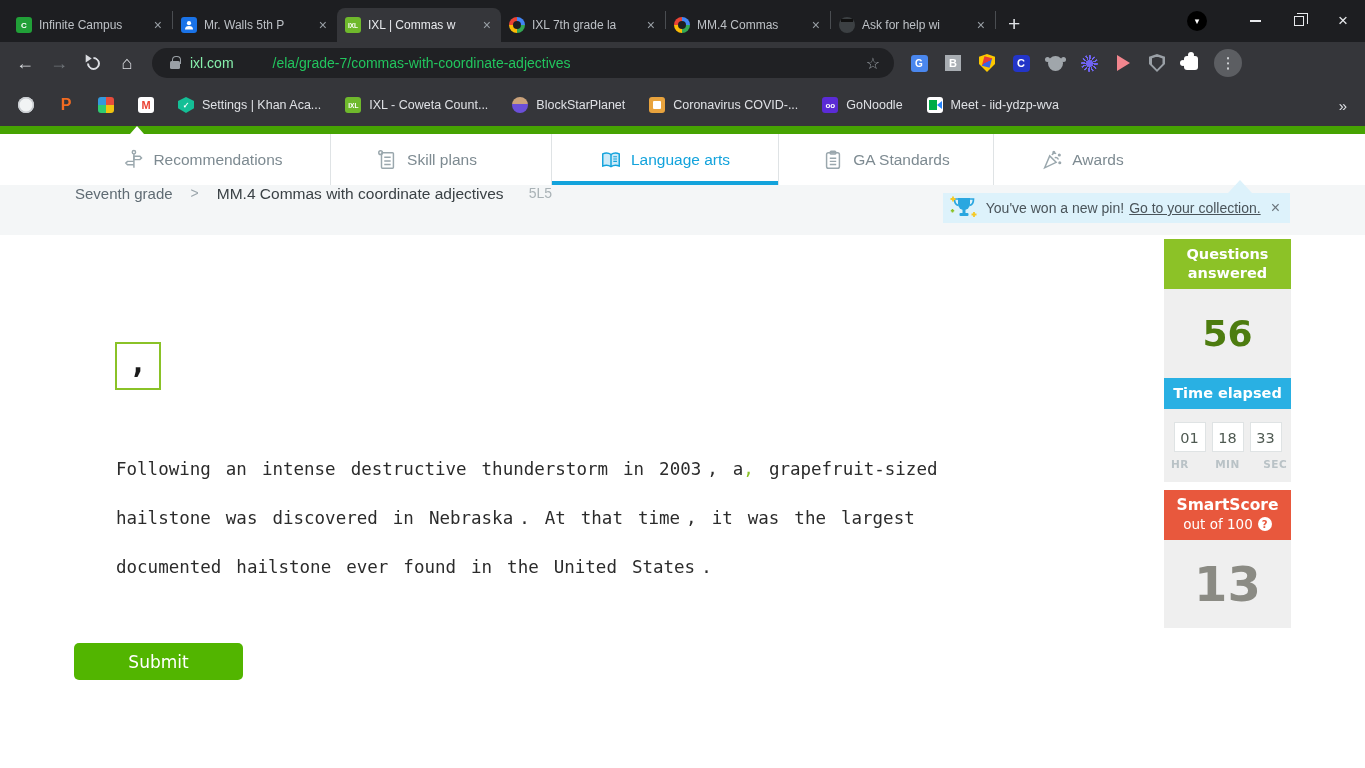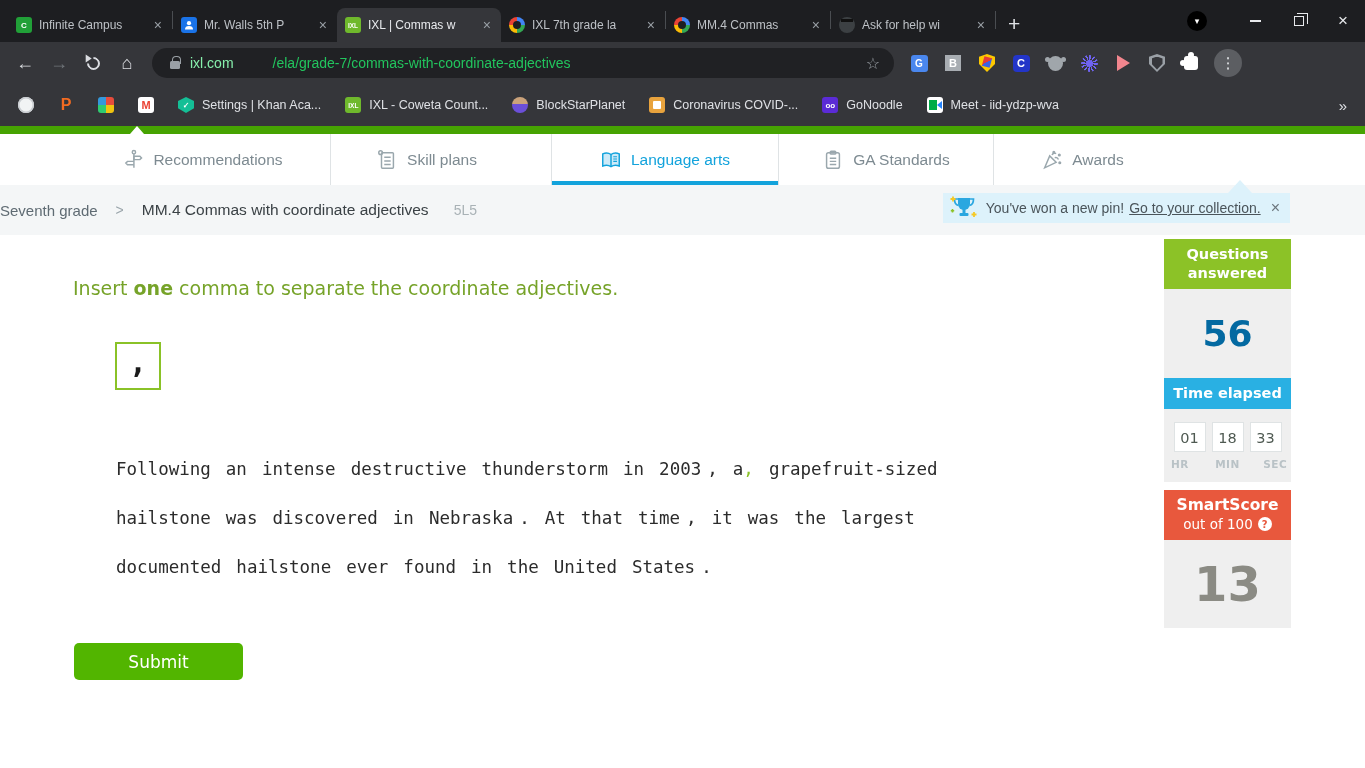--- a/index.html
+++ b/index.html
@@ -93,21 +93,21 @@
   
   .ixlnav { height:51px; background:#fff; display:flex; padding-left:75px; position:relative; }
   .nav-item { display:flex; align-items:center; justify-content:center; gap:9px; font-size:15.5px;
       color:#7d8a91; position:relative; }
   .nav-item + .nav-item { border-left:1px solid #dfe3e5; }
   .nav-item.active { color:#13a3dc;margin-left:29px; }
   .nav-item.active::after { content:""; position:absolute; left:0; right:0; bottom:0; height:4px; background:#13a3dc; }
   .nav-ic { width:22px; height:22px; flex:0 0 auto; }
 
   
-  .crumbrow { height:50px; background:#f4f6f7; display:flex; align-items:center; 
+  .crumbrow { height:50px; background:#f4f6f7; display:flex; align-items:flex-start; padding-left:75px;
       position:relative; }
   .crumb-grade { color:#5f6b73; font-size:15px; }
   .crumb-sep { color:#9aa5ab; font-size:14px; margin:0 18px; }
   .crumb-skill { color:#3a4145; font-size:15.5px; }
   .crumb-code { color:#a9b2b6; font-size:14px; margin-left:25px; }
   .toast { position:absolute; right:75px; top:8px; height:30px; background:#ddf2fb; display:flex;
       align-items:center; padding:0 10px 0 6px; font-size:14px; color:#4a545a; z-index:5; }
   .toast-arrow { position:absolute; top:-13px; right:38px; width:0; height:0;
       border-left:12px solid transparent; border-right:12px solid transparent; border-bottom:13px solid #ddf2fb; }
   .toast-link { color:#4a545a; text-decoration:underline; margin-left:5px; }
@@ -129,21 +129,21 @@
   .tok.ins { margin-left:-15px; color:#8ac227; }
   .submit-btn { position:absolute; left:74px; top:408px; width:169px; height:37px; background:#52b500;
       border:none; border-radius:5px; color:#fff; font-size:17px; font-family:"DejaVu Sans", sans-serif; }
 
   
   .sidebar { position:absolute; right:74px; top:4px; width:127px; text-align:center;
       font-family:"DejaVu Sans", sans-serif; }
   .sb-head { color:#fff; font-weight:bold; font-size:14.5px; line-height:1.32; padding:6px 4px; }
   .sb-green { background:#8cc227; }
   .sb-blue  { background:#29b0e3; }
-  .sb-val { background:#efefef; color:#0369a1; font-weight:bold; font-size:36px; padding:24px 0; }
+  .sb-val { background:#efefef; color:#4d7c0f; font-weight:bold; font-size:36px; padding:24px 0; }
   .sb-time { background:#efefef; padding:13px 0 12px; }
   .time-boxes { display:flex; justify-content:center; gap:6px; }
   .tbox { width:32px; height:30px; line-height:30px; background:#fff; border:1px solid #dfe3e4;
       font-size:14.5px; color:#4f5a52; }
   .time-units { display:flex; justify-content:center; gap:16px; margin-top:6px; }
   .tunit { width:32px; font-size:10.5px; font-weight:bold; color:#b9c2c6; letter-spacing:.5px; }
   .sb-gap { height:8px; background:#fff; }
   .sb-orange { background:#e8583d; color:#fff; padding:6px 0 8px; }
   .ss-title { font-weight:bold; font-size:15.5px; }
   .ss-sub { font-size:13.5px; margin-top:2px; display:flex; align-items:center; justify-content:center; gap:5px; }
@@ -364,21 +364,20 @@
       <path d="M25 17v5M22.5 19.5h5" stroke="#f5c926" stroke-width="1.8"></path>
       <path d="M3.5 14v3.4M1.8 15.7h3.4" stroke="#8cc227" stroke-width="1.6"></path>
     </svg>
     <span>You've won a new pin!</span>
     <span class="toast-link">Go to your collection.</span>
     <span class="toast-close">×</span>
   </div>
 </div>
 
 <div class="main">
-  <div class="instruction"><span>Insert </span><b>one</b><span> comma to separate the coordinate adjectives.</span></div>
 
   <div class="comma-tile">
     <span>,</span>
   </div>
 
   <div class="sentence">
       <div class="sline"><span class="tok">Following</span><span class="tok">an</span><span class="tok">intense</span><span class="tok">destructive</span><span class="tok">thunderstorm</span><span class="tok">in</span><span class="tok">2003</span><span class="tok p">,</span><span class="tok">a</span><span class="tok ins">,</span><span class="tok">grapefruit-sized</span></div>
       <div class="sline"><span class="tok">hailstone</span><span class="tok">was</span><span class="tok">discovered</span><span class="tok">in</span><span class="tok">Nebraska</span><span class="tok p">.</span><span class="tok">At</span><span class="tok">that</span><span class="tok">time</span><span class="tok p">,</span><span class="tok">it</span><span class="tok">was</span><span class="tok">the</span><span class="tok">largest</span></div>
       <div class="sline"><span class="tok">documented</span><span class="tok">hailstone</span><span class="tok">ever</span><span class="tok">found</span><span class="tok">in</span><span class="tok">the</span><span class="tok">United</span><span class="tok">States</span><span class="tok p">.</span></div>
     </div>

